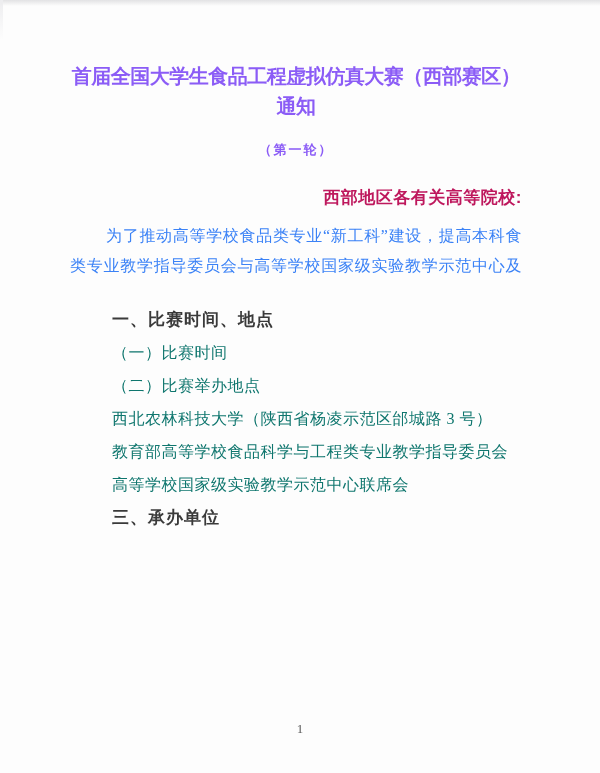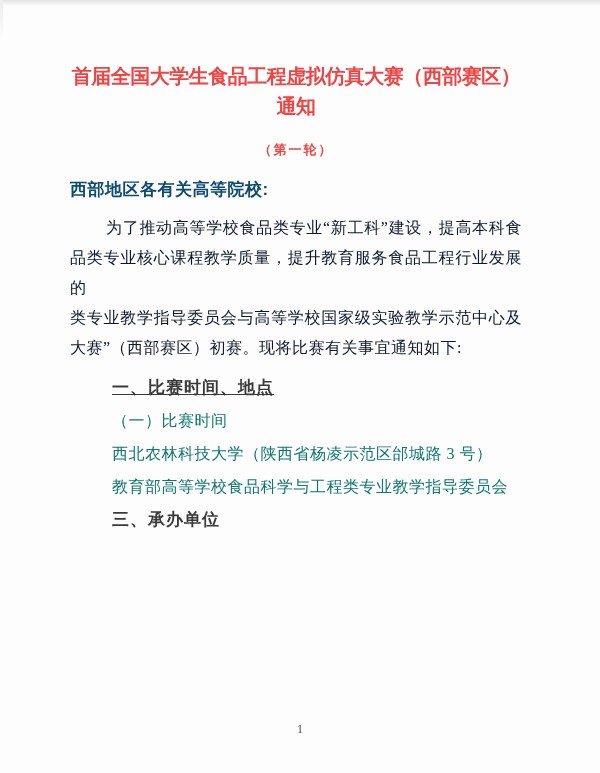--- a/index.html
+++ b/index.html
@@ -29,53 +29,54 @@
   }
   .doc {
     position: absolute;
     left: 70px;
     top: 0;
     width: 452px;
   }
   .title {
     text-align: center;
     font-weight: bold;
-    color: #ef4444;
+    color: #8b5cf6;
   }
   .title-1 {
     margin-top: 61px;
     font-size: 20px;
     line-height: 30px;
     letter-spacing: -0.5px;
   }
   .title-2 {
     margin-top: 15px;
     font-size: 13px;
     line-height: 28px;
     letter-spacing: 2px;
   }
   .salutation {
-    margin-top: 14px;
+    margin-top: 22px;
     font-size: 17px;
     line-height: 24px;
     font-weight: bold;
     font-family: "Liberation Sans", "DejaVu Sans", sans-serif;
-    color: #0c4a6e;
+    color: #be185d;
     letter-spacing: 0.5px;
+    text-align: right;
   }
   .para {
     margin-top: 11px;
   }
   .para-line {
     font-size: 16px;
     line-height: 30px;
     letter-spacing: 0.5px;
     text-align: justify;
     text-align-last: justify;
-    color: #0f172a;
+    color: #3b82f6;
   }
   .para-line.first {
     text-indent: 36px;
   }
   .para-line.last {
     text-align-last: left;
   }
   .sec {
     font-size: 16px;
     line-height: 33px;
@@ -84,22 +85,21 @@
     color: #0f766e;
   }
   .sec.heading {
     font-family: "Liberation Sans", "DejaVu Sans", sans-serif;
     font-weight: bold;
     font-size: 17px;
     color: #3a3a3a;
     letter-spacing: 1px;
   }
   .sec.first {
-    margin-top: 8px;
-    text-decoration: underline;
+    margin-top: 22px;
   }
   .pageno {
     position: absolute;
     left: 0;
     top: 721px;
     width: 600px;
     text-align: center;
     font-size: 13px;
     line-height: 16px;
     color: #5a5a5a;
@@ -114,34 +114,34 @@
 <div class="doc">
 
   <div class="title title-1">首届全国大学生食品工程虚拟仿真大赛（西部赛区）通知</div>
 
   <div class="title title-2">（第一轮）</div>
 
   <div class="salutation">西部地区各有关高等院校:</div>
 
   <div class="para">
     <div class="para-line first">为了推动高等学校食品类专业“新工科”建设，提高本科食</div>
-    <div class="para-line">品类专业核心课程教学质量，提升教育服务食品工程行业发展的</div>
     <div class="para-line">类专业教学指导委员会与高等学校国家级实验教学示范中心及</div>
-    <div class="para-line last">大赛”（西部赛区）初赛。现将比赛有关事宜通知如下:</div>
   </div>
 
   <div class="sec heading first">一、比赛时间、地点</div>
 
   <div class="sec">（一）比赛时间</div>
 
 
+  <div class="sec">（二）比赛举办地点</div>
 
   <div class="sec">西北农林科技大学（陕西省杨凌示范区邰城路 3 号）</div>
 
 
   <div class="sec">教育部高等学校食品科学与工程类专业教学指导委员会</div>
 
+  <div class="sec">高等学校国家级实验教学示范中心联席会</div>
 
   <div class="sec heading">三、承办单位</div>
 
 </div>
 
 <div class="pageno">1</div>
 
 </body></html>

